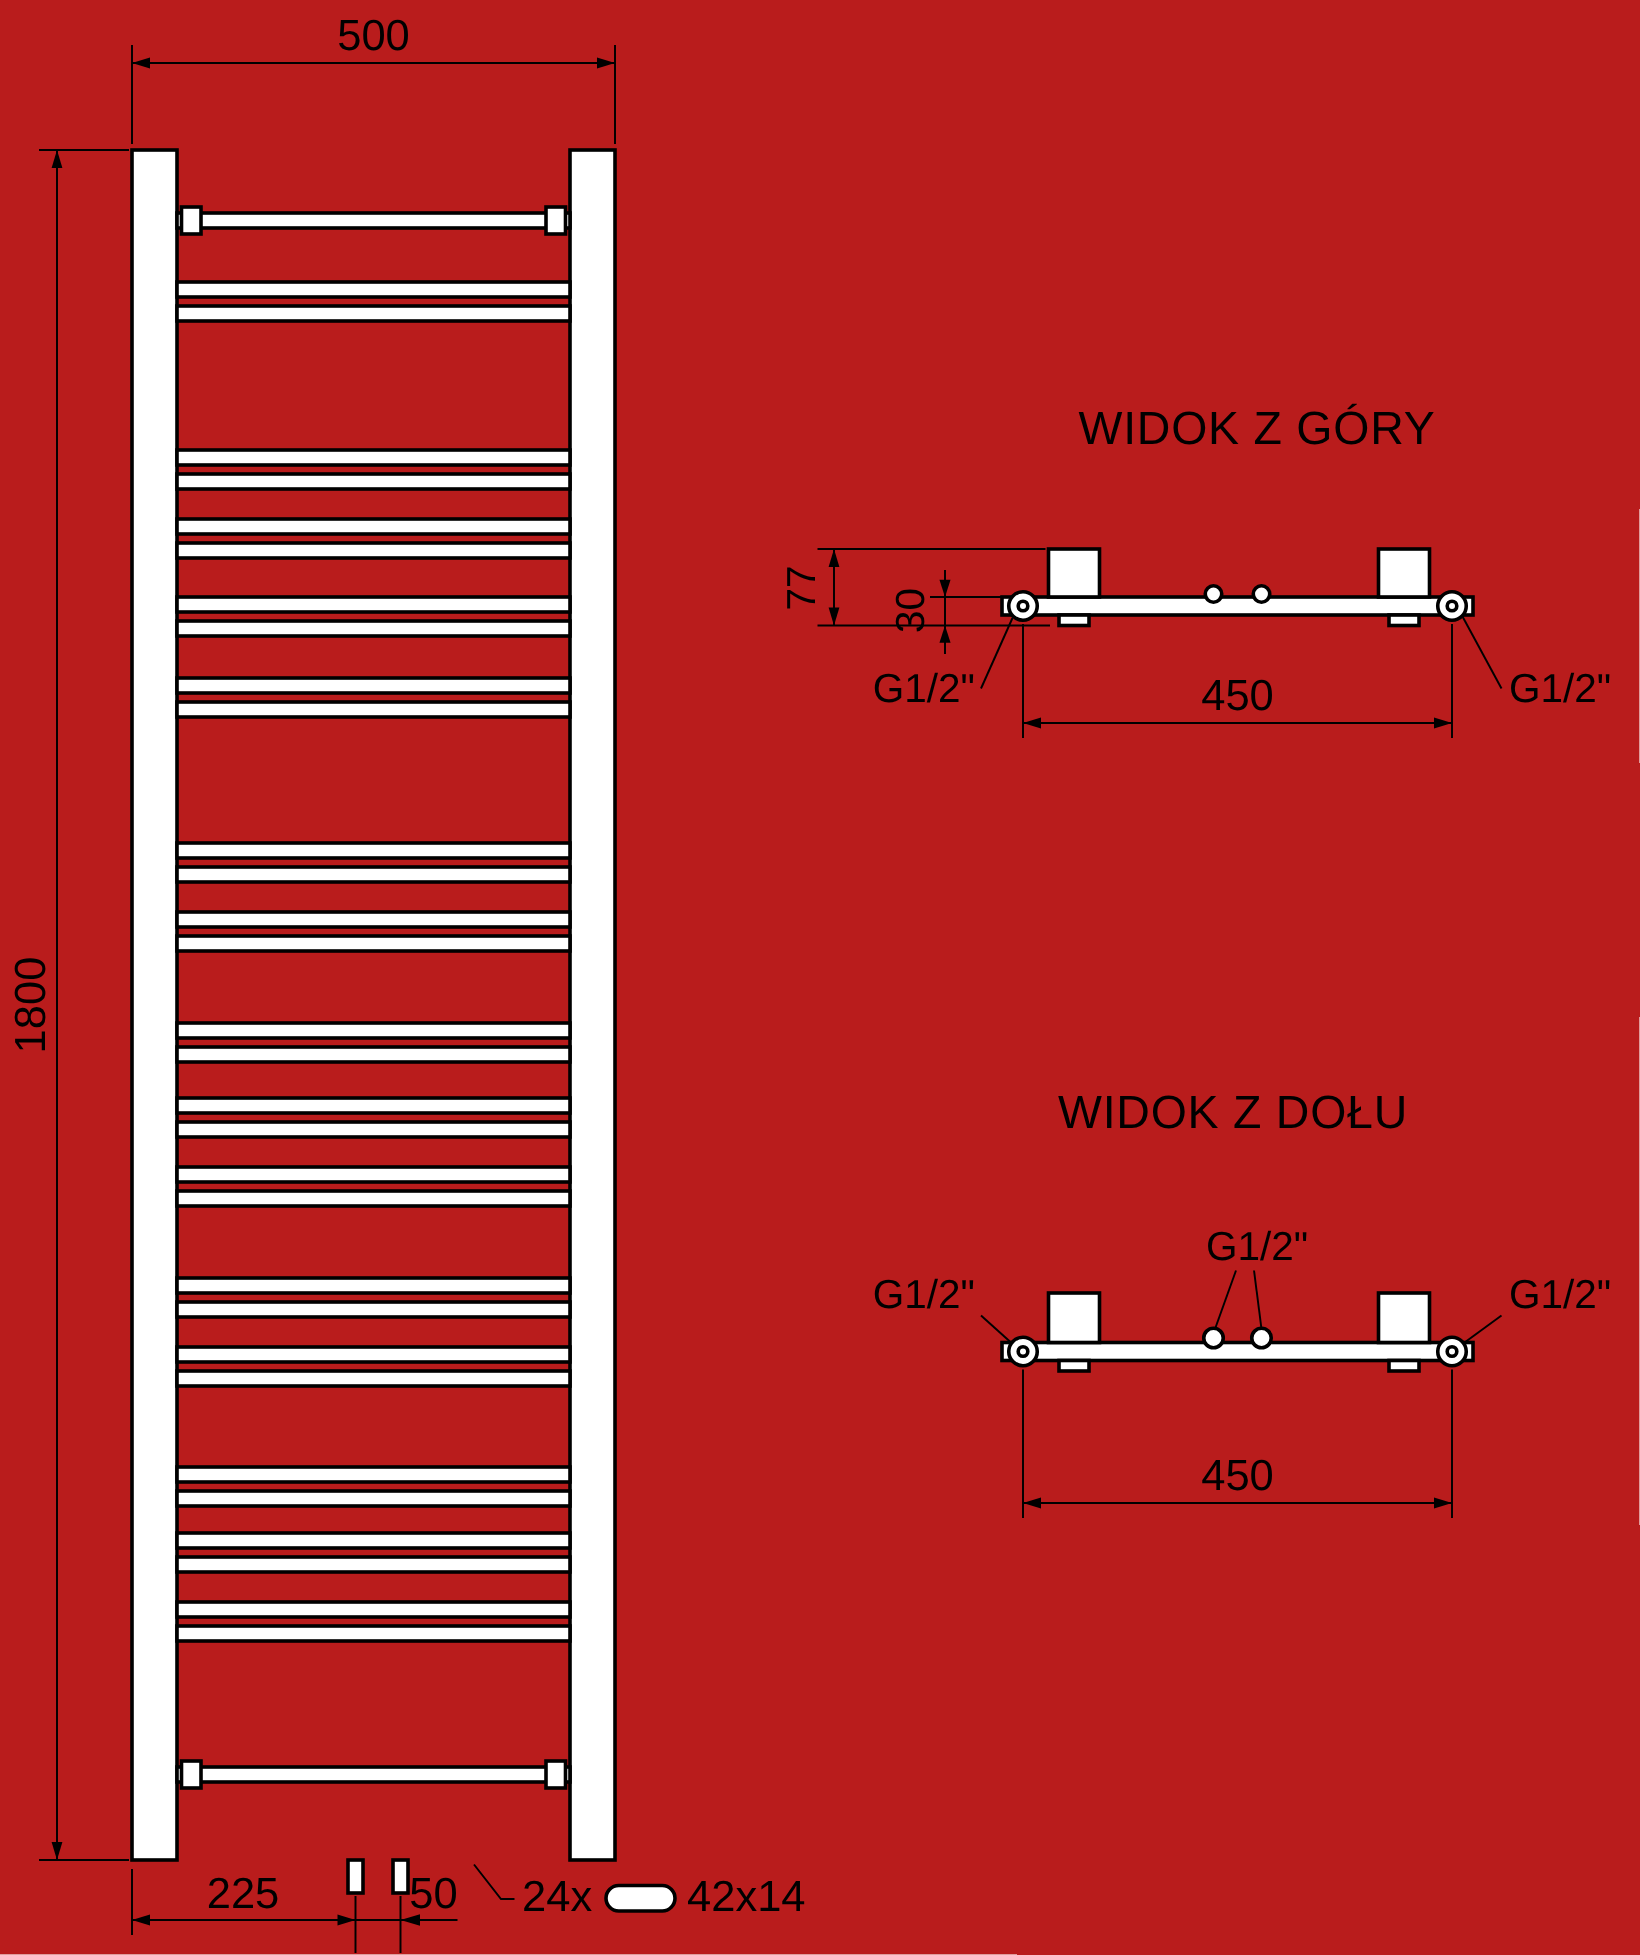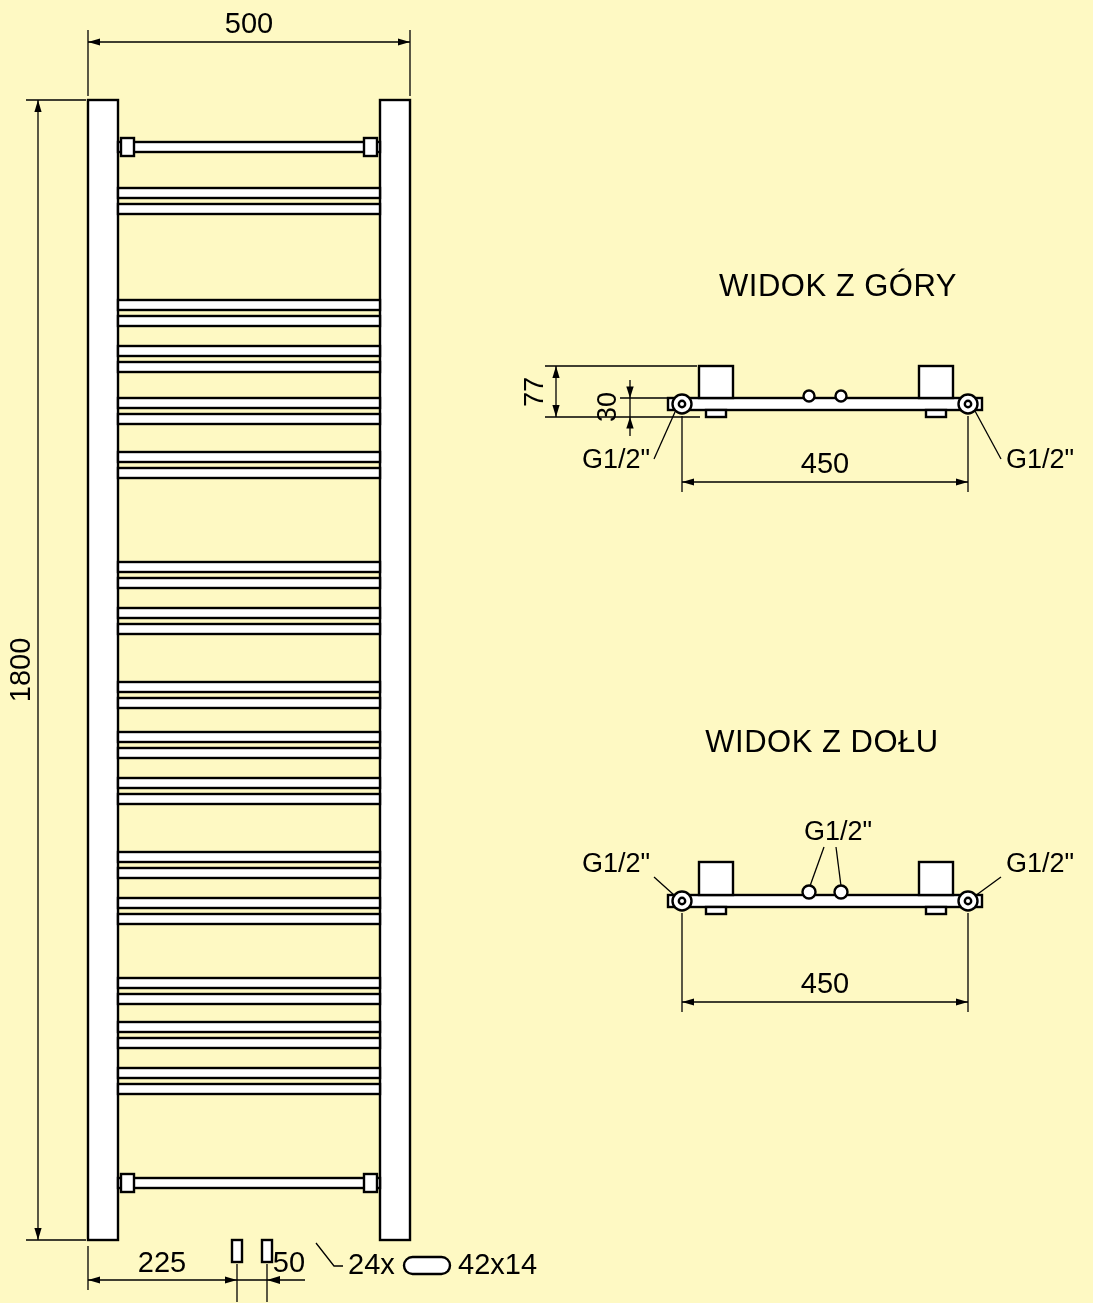--- a/index.html
+++ b/index.html
@@ -1,16 +1,16 @@
 <!DOCTYPE html>
 <html><head>
 <meta charset="utf-8">
 <style>
   html,body{margin:0;padding:0;background:#ffffff}
-  .page{width:1093px;height:1303px;background:#fef9c3;overflow:hidden}
+  .page{width:1093px;height:1303px;background:#b91c1c;overflow:hidden}
   svg{display:block}
   .geo{fill:#ffffff;stroke:#000000;stroke-width:2.4}
   .dim{stroke:#000000;stroke-width:1.3;fill:none}
   .arrfill{fill:#000000;stroke:none}
   text{font-family:"Liberation Sans","DejaVu Sans",sans-serif;fill:#000000}
   .t29{font-size:29px}
   .t27{font-size:27px}
   .title{font-size:31px;letter-spacing:.5px}
 </style>
 </head>

